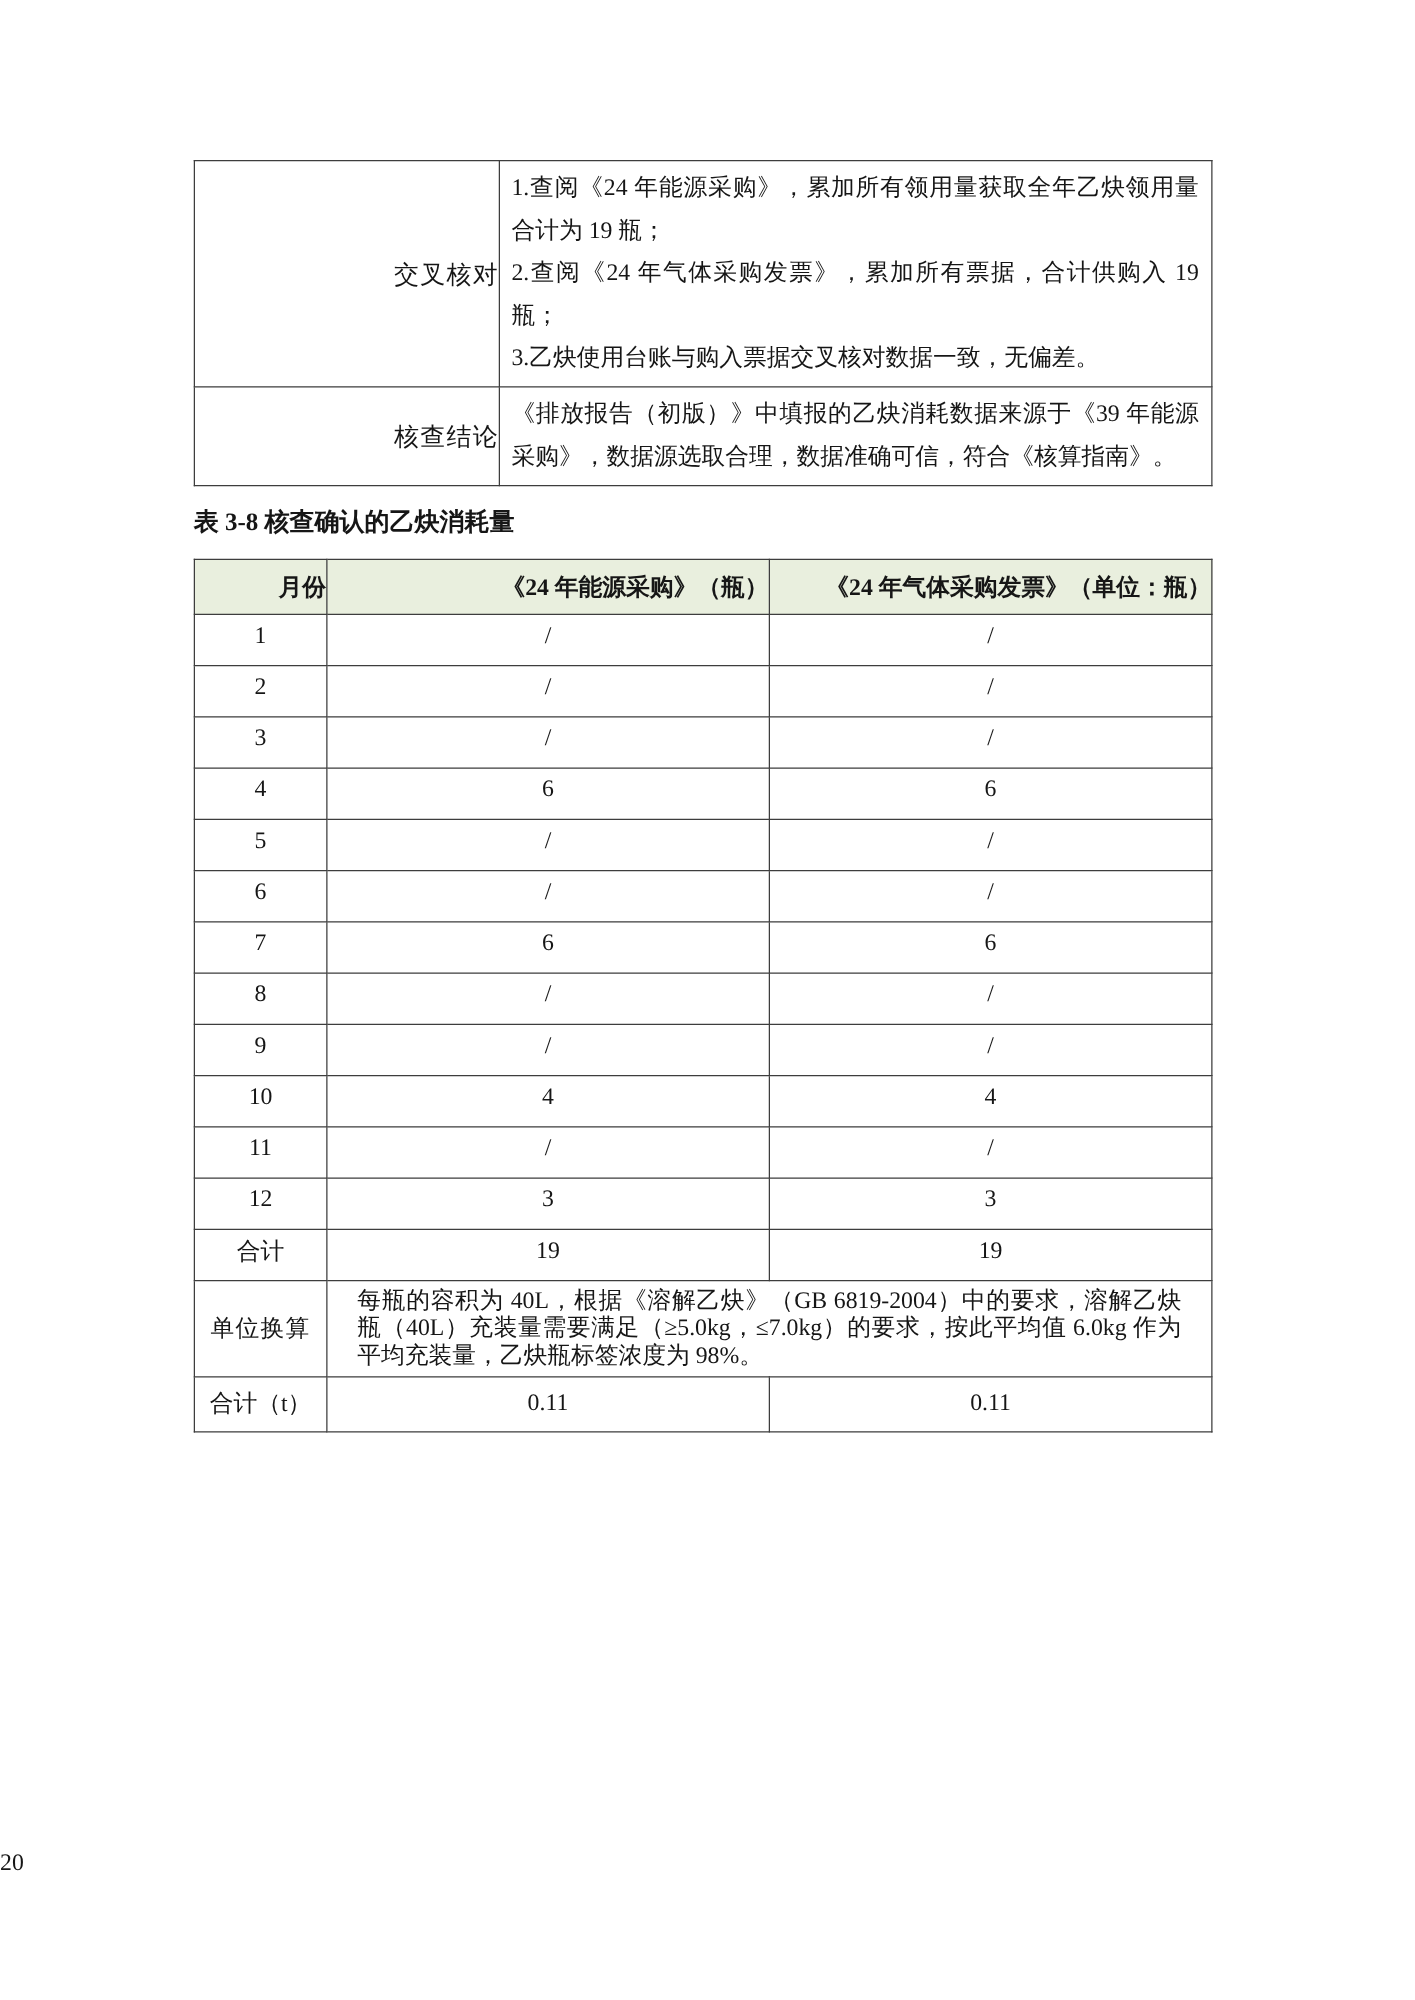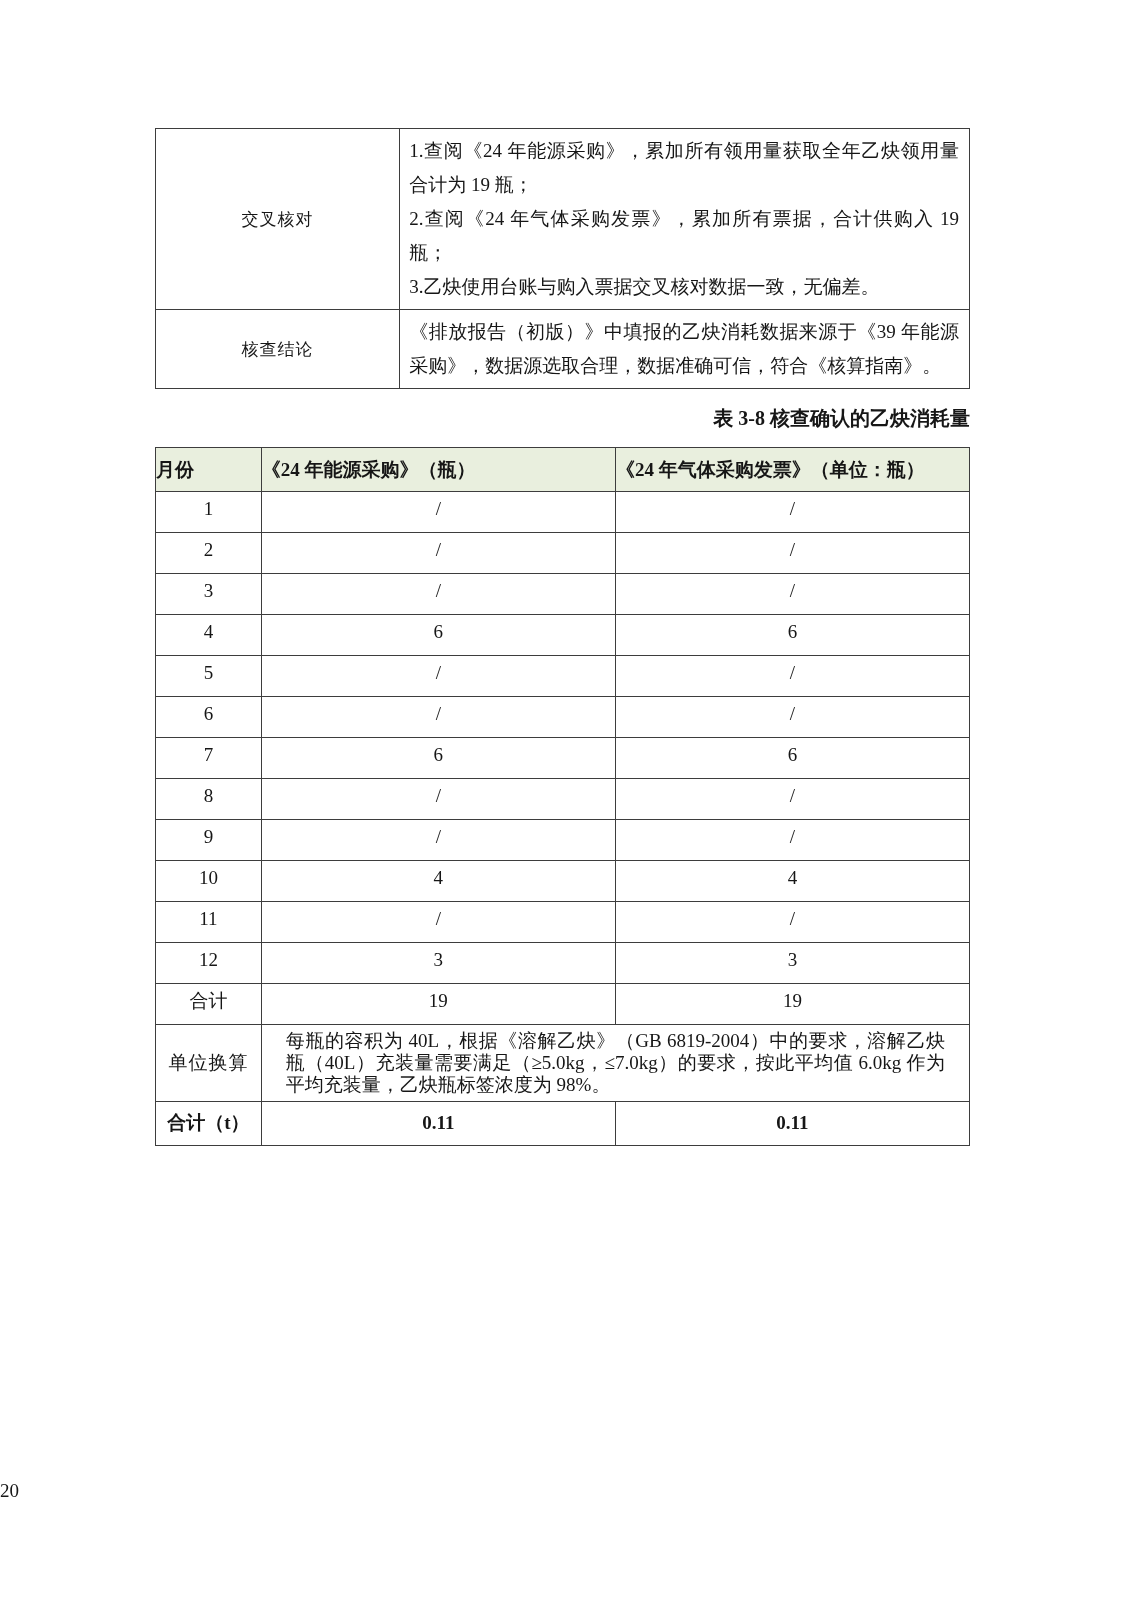--- a/index.html
+++ b/index.html
@@ -16,72 +16,72 @@
     left: 155px; top: 0;
     width: 815px;
   }
   table { border-collapse: collapse; table-layout: fixed; width: 100%; }
   td, th { border: 1px solid #3d3d3d; }
 
   
   .vtable { margin-top: 128px; }
   .vtable .label-cell {
     width: 30%;
-    text-align: center; vertical-align: middle;
-    font-size: 17px;
+    text-align: right; vertical-align: middle;
+    font-size: 20px;
     letter-spacing: 1px;
   }
   .vtable .content-cell {
     width: 70%;
     font-size: 19px;
     line-height: 34px;
     padding: 5px 10px 5px 9px;
     text-align: justify;
     vertical-align: middle;
   }
 
   
   .table-title {
     margin-top: 15px;
     margin-bottom: 15px;
-    text-align: right;
+    text-align: left;
     font-size: 20px;
     font-weight: bold;
     line-height: 28px;
   }
 
   
   .ctable col.c-month { width: 13%; }
   .ctable col.c-val { width: 43.5%; }
   .ctable th {
     background: #e9efde;
     font-weight: bold;
     font-size: 19px;
     height: 44px;
-    text-align: left; vertical-align: middle;
+    text-align: right; vertical-align: middle;
   }
   .ctable td {
     font-size: 19px;
     height: 41px;
     text-align: center;
     vertical-align: middle;
     padding: 0 4px 6px 4px;
   }
   .ctable td.conv-label {
     padding: 0 4px;
     letter-spacing: 1px;
   }
   .ctable td.conv-content {
     text-align: justify;
     line-height: 22px;
     padding: 5px 24px;
     height: auto;
   }
   .ctable tr.bold-row td {
-    font-weight: bold;
+    font-weight: normal;
     height: 44px;
     padding-bottom: 2px;
   }
 
   
   .section-heading {
     margin-top: 44px;
     font-size: 21px;
     font-weight: bold;
     letter-spacing: 0.5px;

